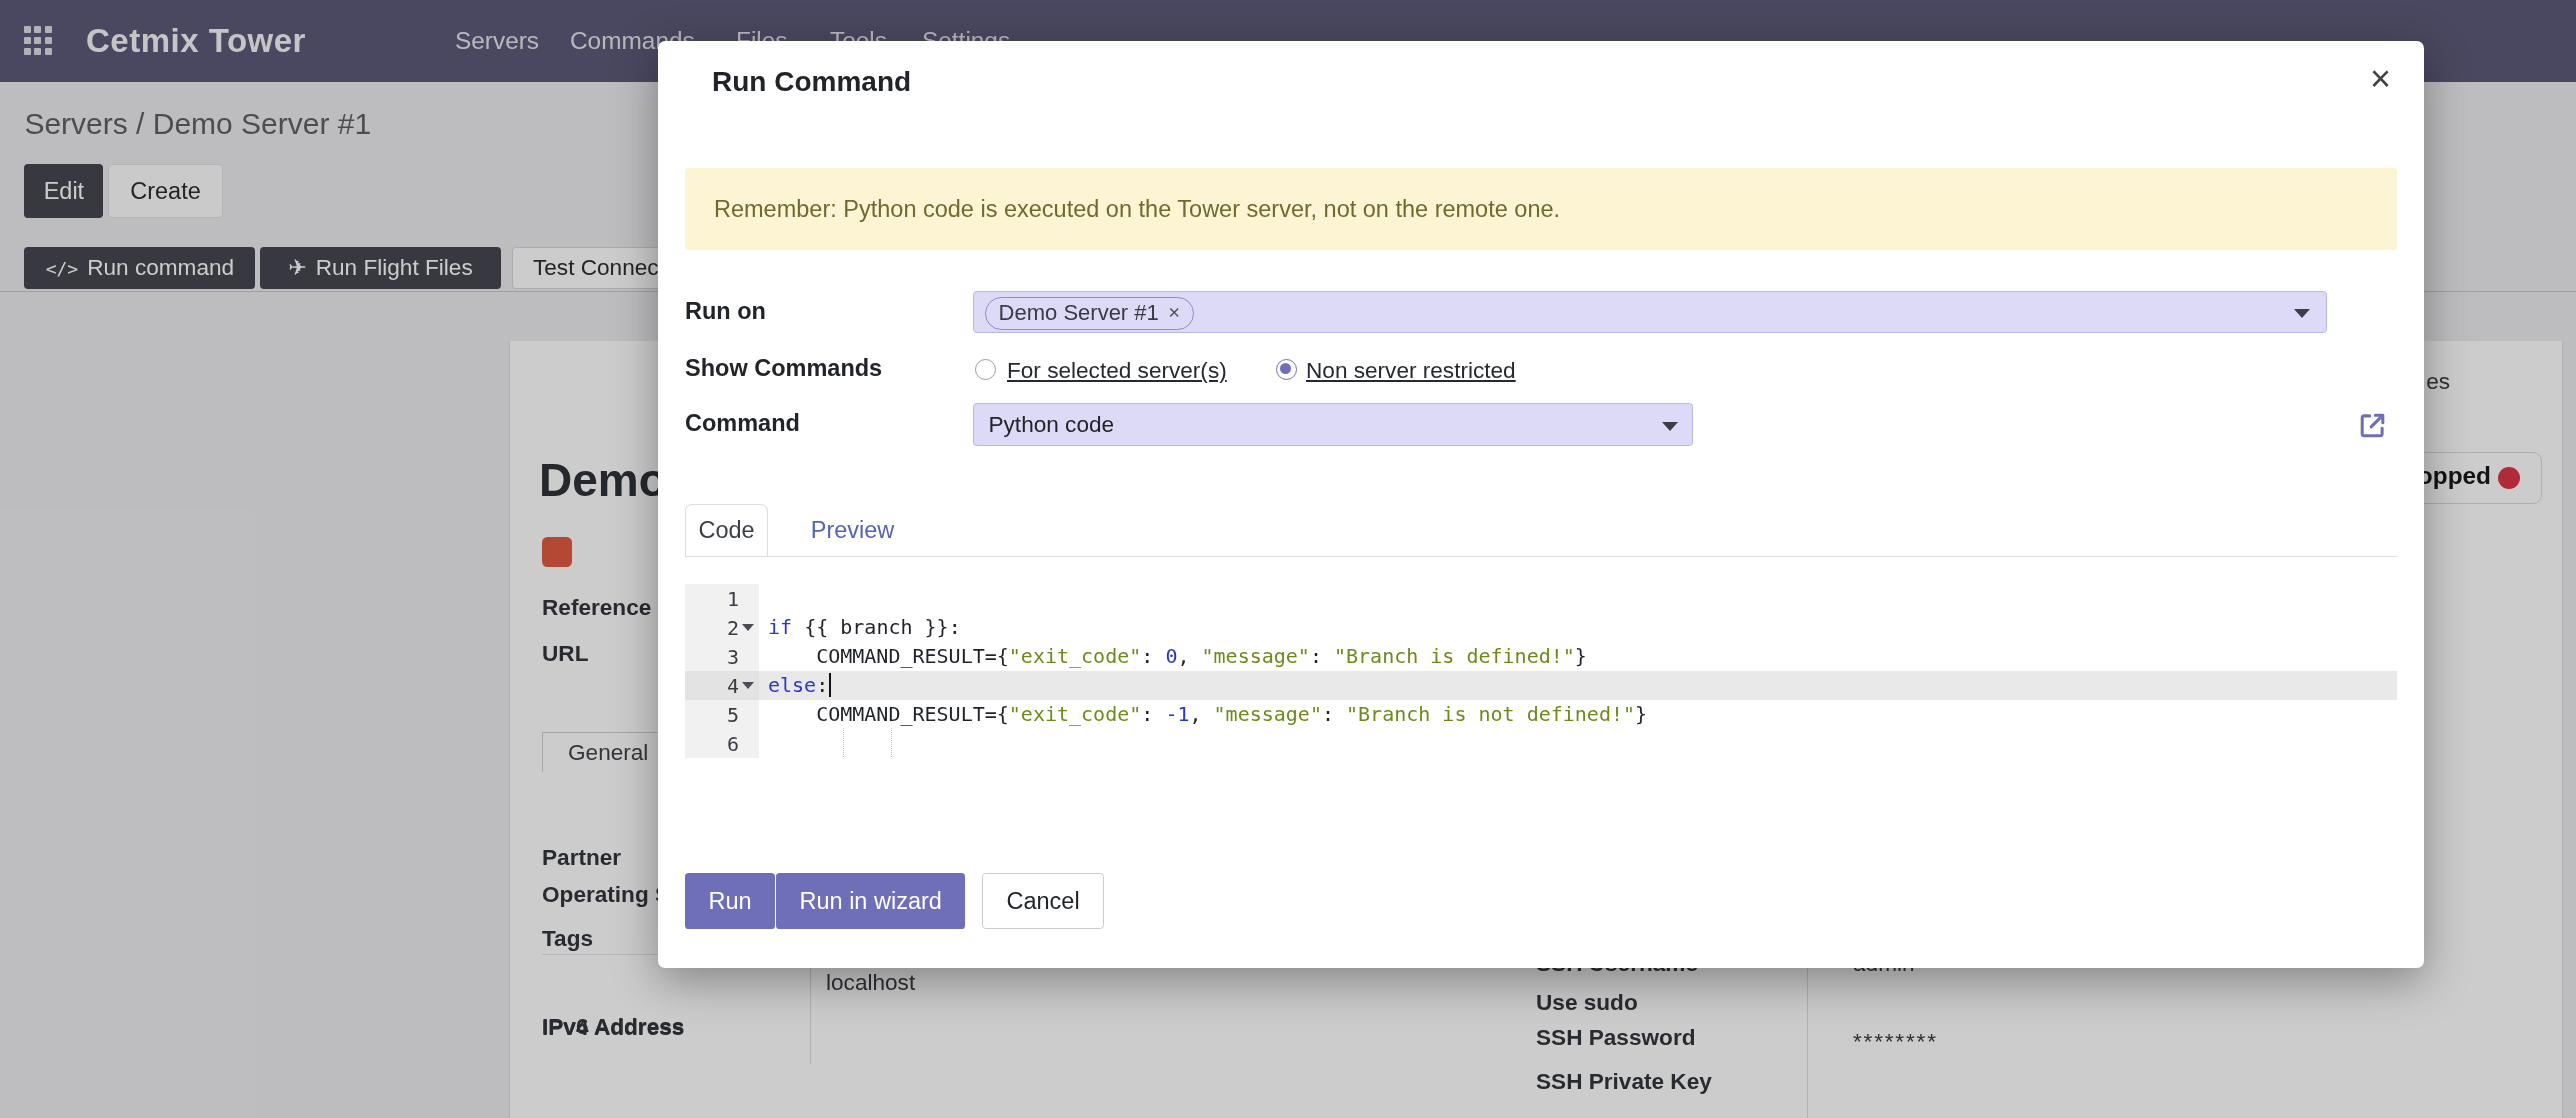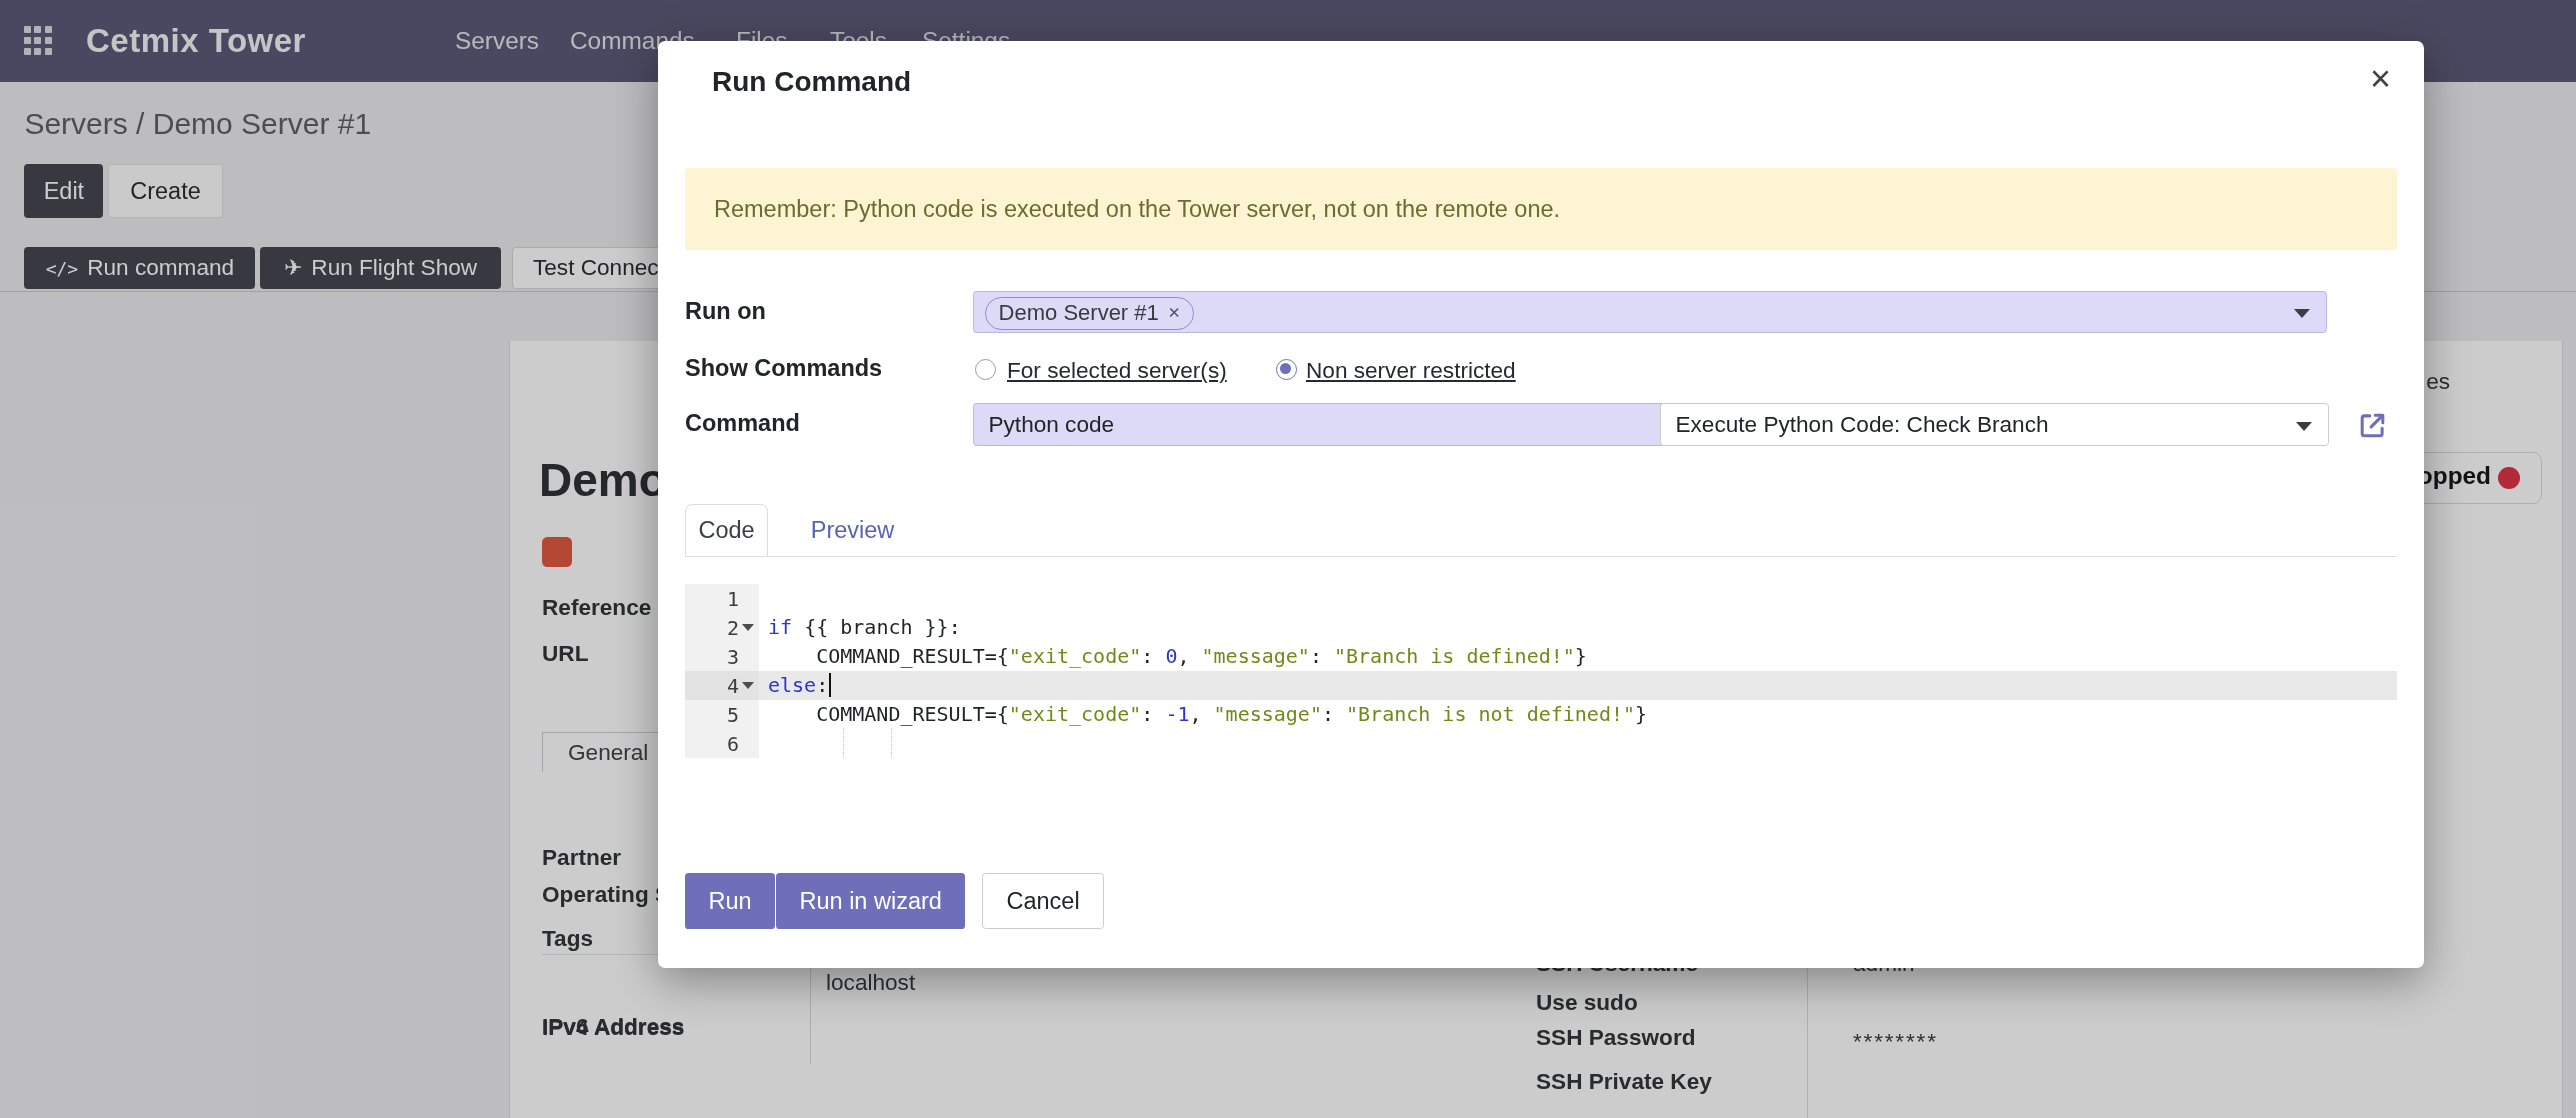--- a/index.html
+++ b/index.html
@@ -124,21 +124,21 @@
 
   <div class="btn btn-dark abs" style="left:24.4px; top:164px; width:79px;  height:54px;">Edit</div>
   <div class="btn btn-light abs" style="left:108px; top:164px; width:115px; height:54px;">Create</div>
 
   <div class="btn btn-dark abs" style="left:24.4px; top:247px; width:231px; height:42px; font-size:22.6px;">
     <span style="font-family:'DejaVu Sans Mono',monospace; font-size:18px;">&lt;/&gt;</span>
     <span>Run command</span>
   </div>
   <div class="btn btn-dark abs" style="left:260px; top:247px; width:241px; height:42px; font-size:22.6px;">
     <span style="font-size:22px;">✈</span>
-    <span>Run Flight Show</span>
+    <span>Run Flight Files</span>
   </div>
   <div class="btn btn-outline abs" style="left:512px; top:247px; width:271px; height:42px; font-size:22.6px;">
     <span>Test Connection</span>
   </div>
 
   <div class="divider"></div>
 
   <div id="sheet"></div>
 
   <div class="abs" style="left:539px; top:453px; font-size:46px; font-weight:700; color:#2f3237; white-space:nowrap;">Demo Server #1</div>
@@ -195,24 +195,20 @@
     <div class="radio" style="left:317px; top:318px;"></div>
     <div class="rlabel" style="left:349px; top:317px;">For selected server(s)</div>
     <div class="radio checked" style="left:618px; top:318px;"></div>
     <div class="rlabel" style="left:648px; top:317px;">Non server restricted</div>
 
     <div class="mlbl" style="left:27px; top:369px;">Command</div>
     <div class="select filled" style="left:315px; top:362px; width:720px; height:43px;">
       <span class="stext">Python code</span>
       <div class="caret" style="right:14.5px; top:18px;"></div>
     </div>
-    <div class="select plain" style="left:1002px; top:362px; width:669px; height:43px;">
-      <span class="stext">Execute Python Code: Check Branch</span>
-      <div class="caret" style="right:16.3px; top:18px;"></div>
-    </div>
     <div class="extlink">
       <svg viewBox="0 0 24 24" width="33" height="33">
         <path d="M10 5H6a1.5 1.5 0 0 0-1.5 1.5V18A1.5 1.5 0 0 0 6 19.5h11.5A1.5 1.5 0 0 0 19 18v-4"></path>
         <path d="M14 4.5h5.5V10"></path>
         <path d="M19.2 4.8 11 13"></path>
       </svg>
     </div>
 
     <div class="tabline"></div>
     <div class="tab-active">Code</div>

